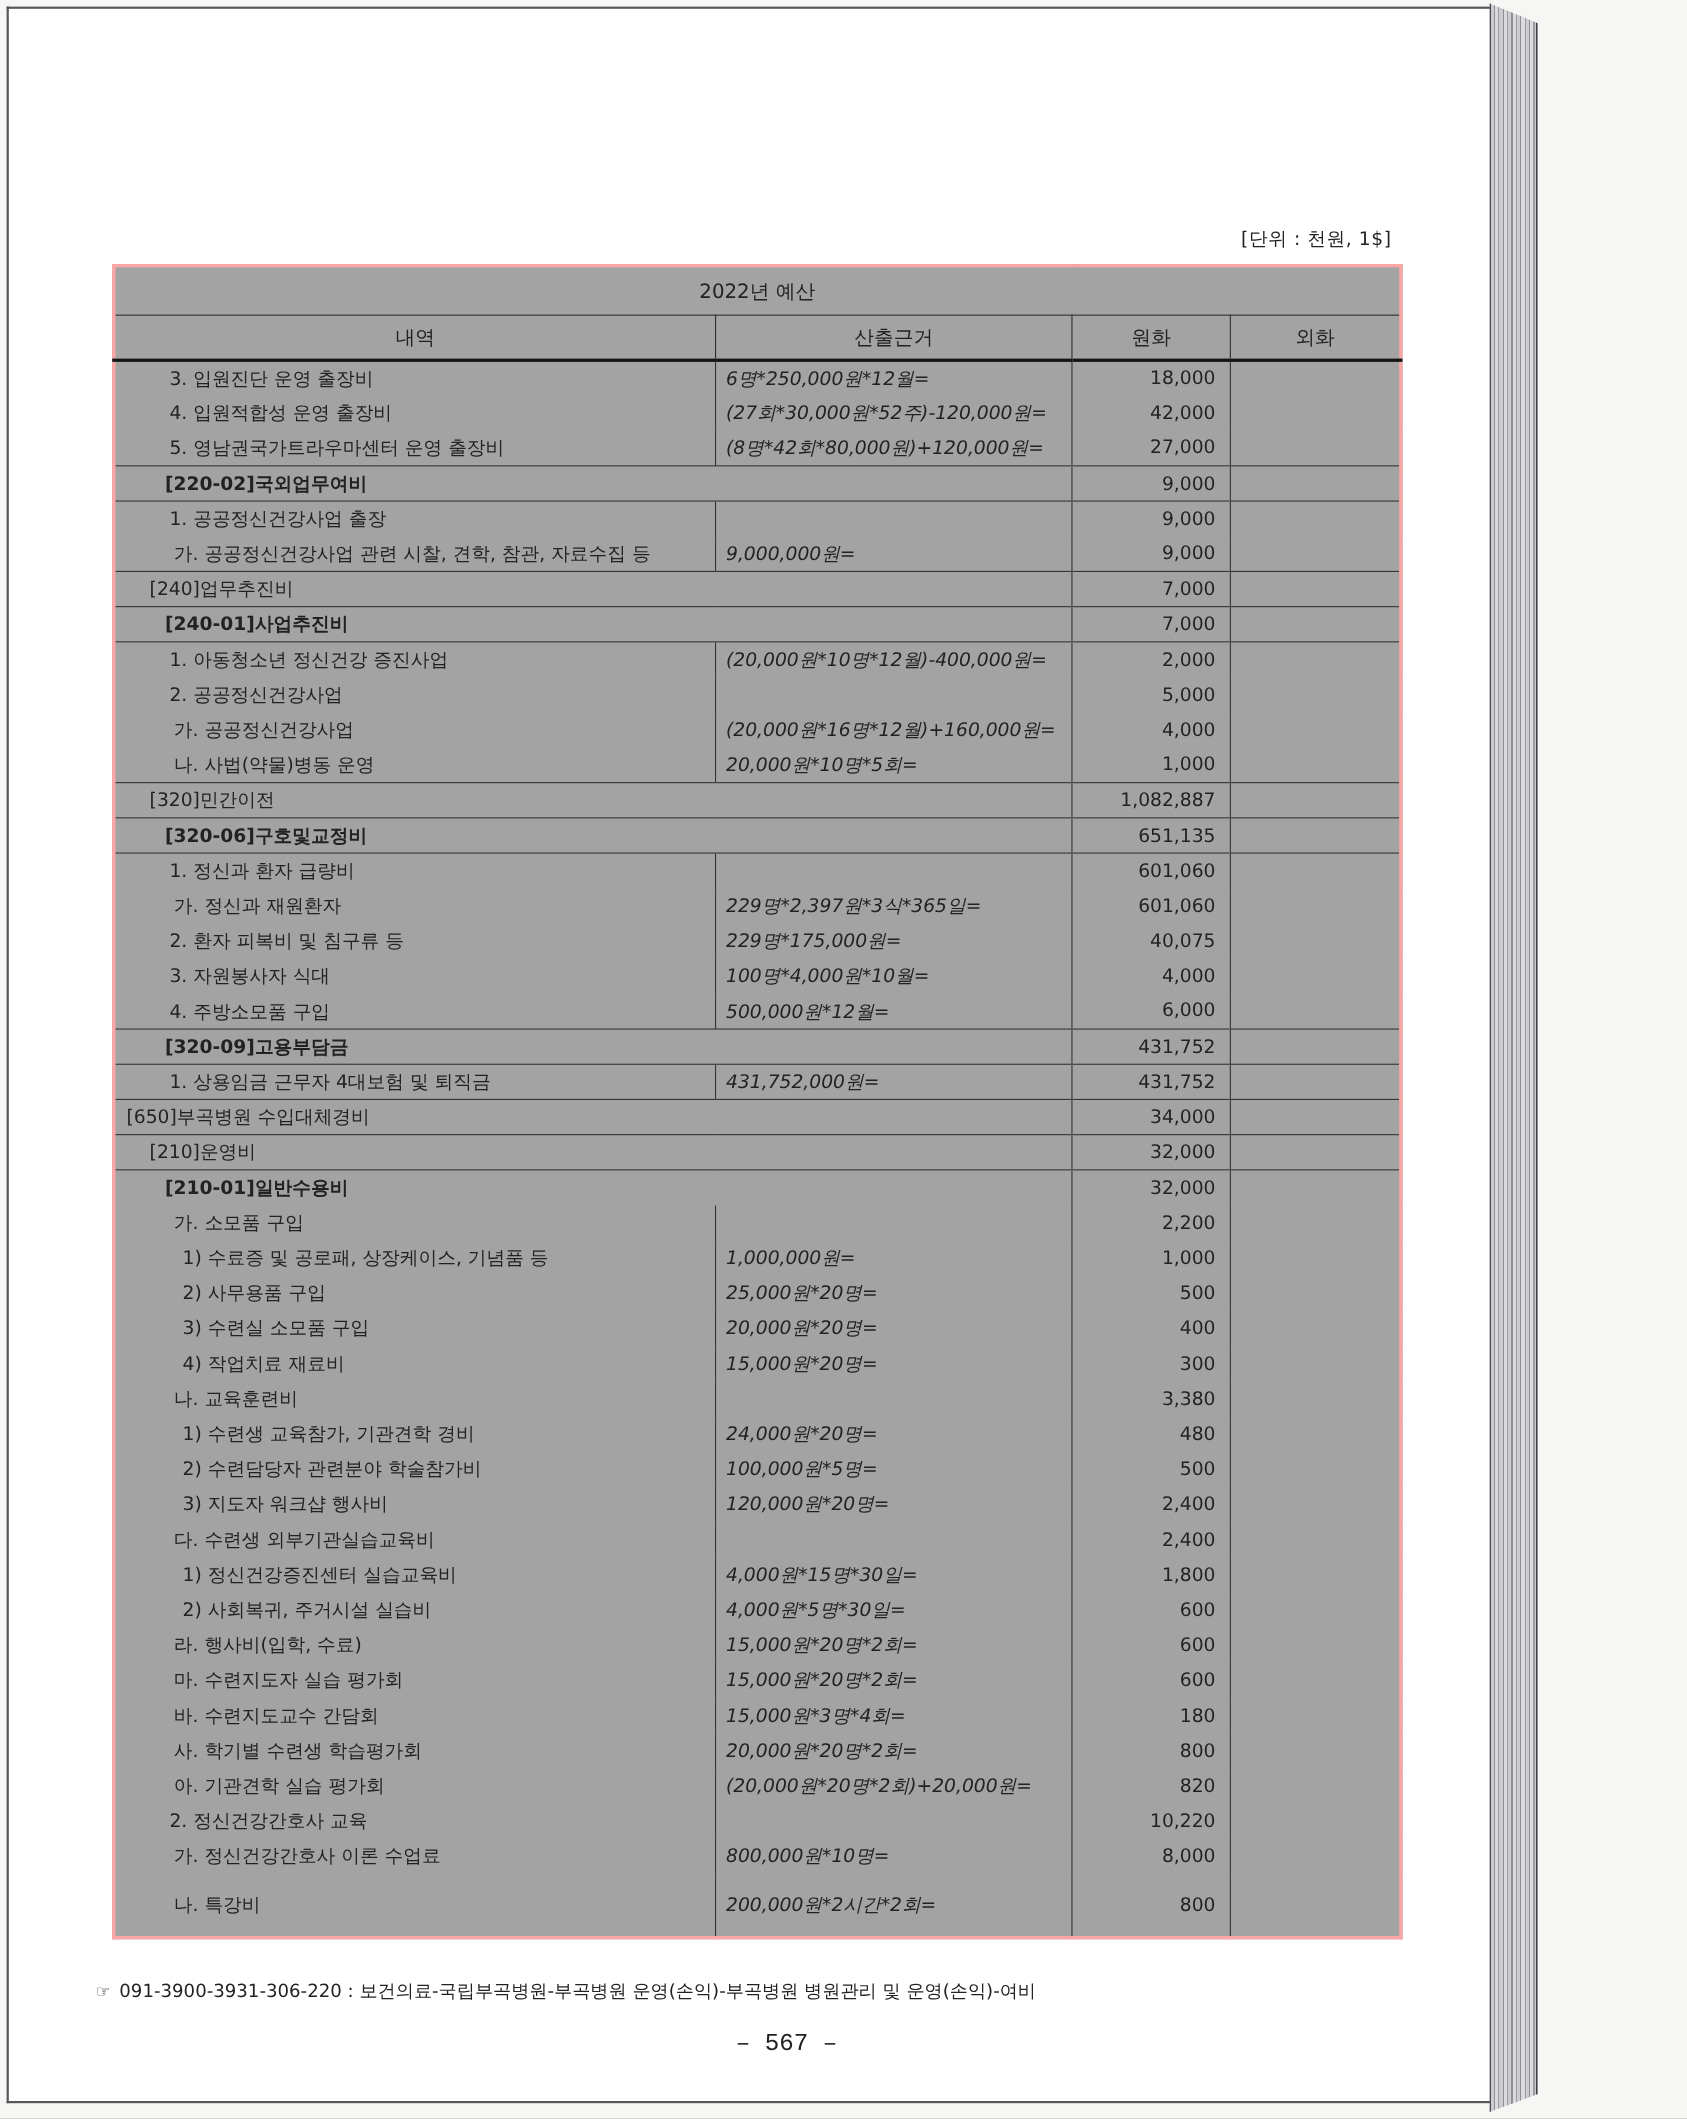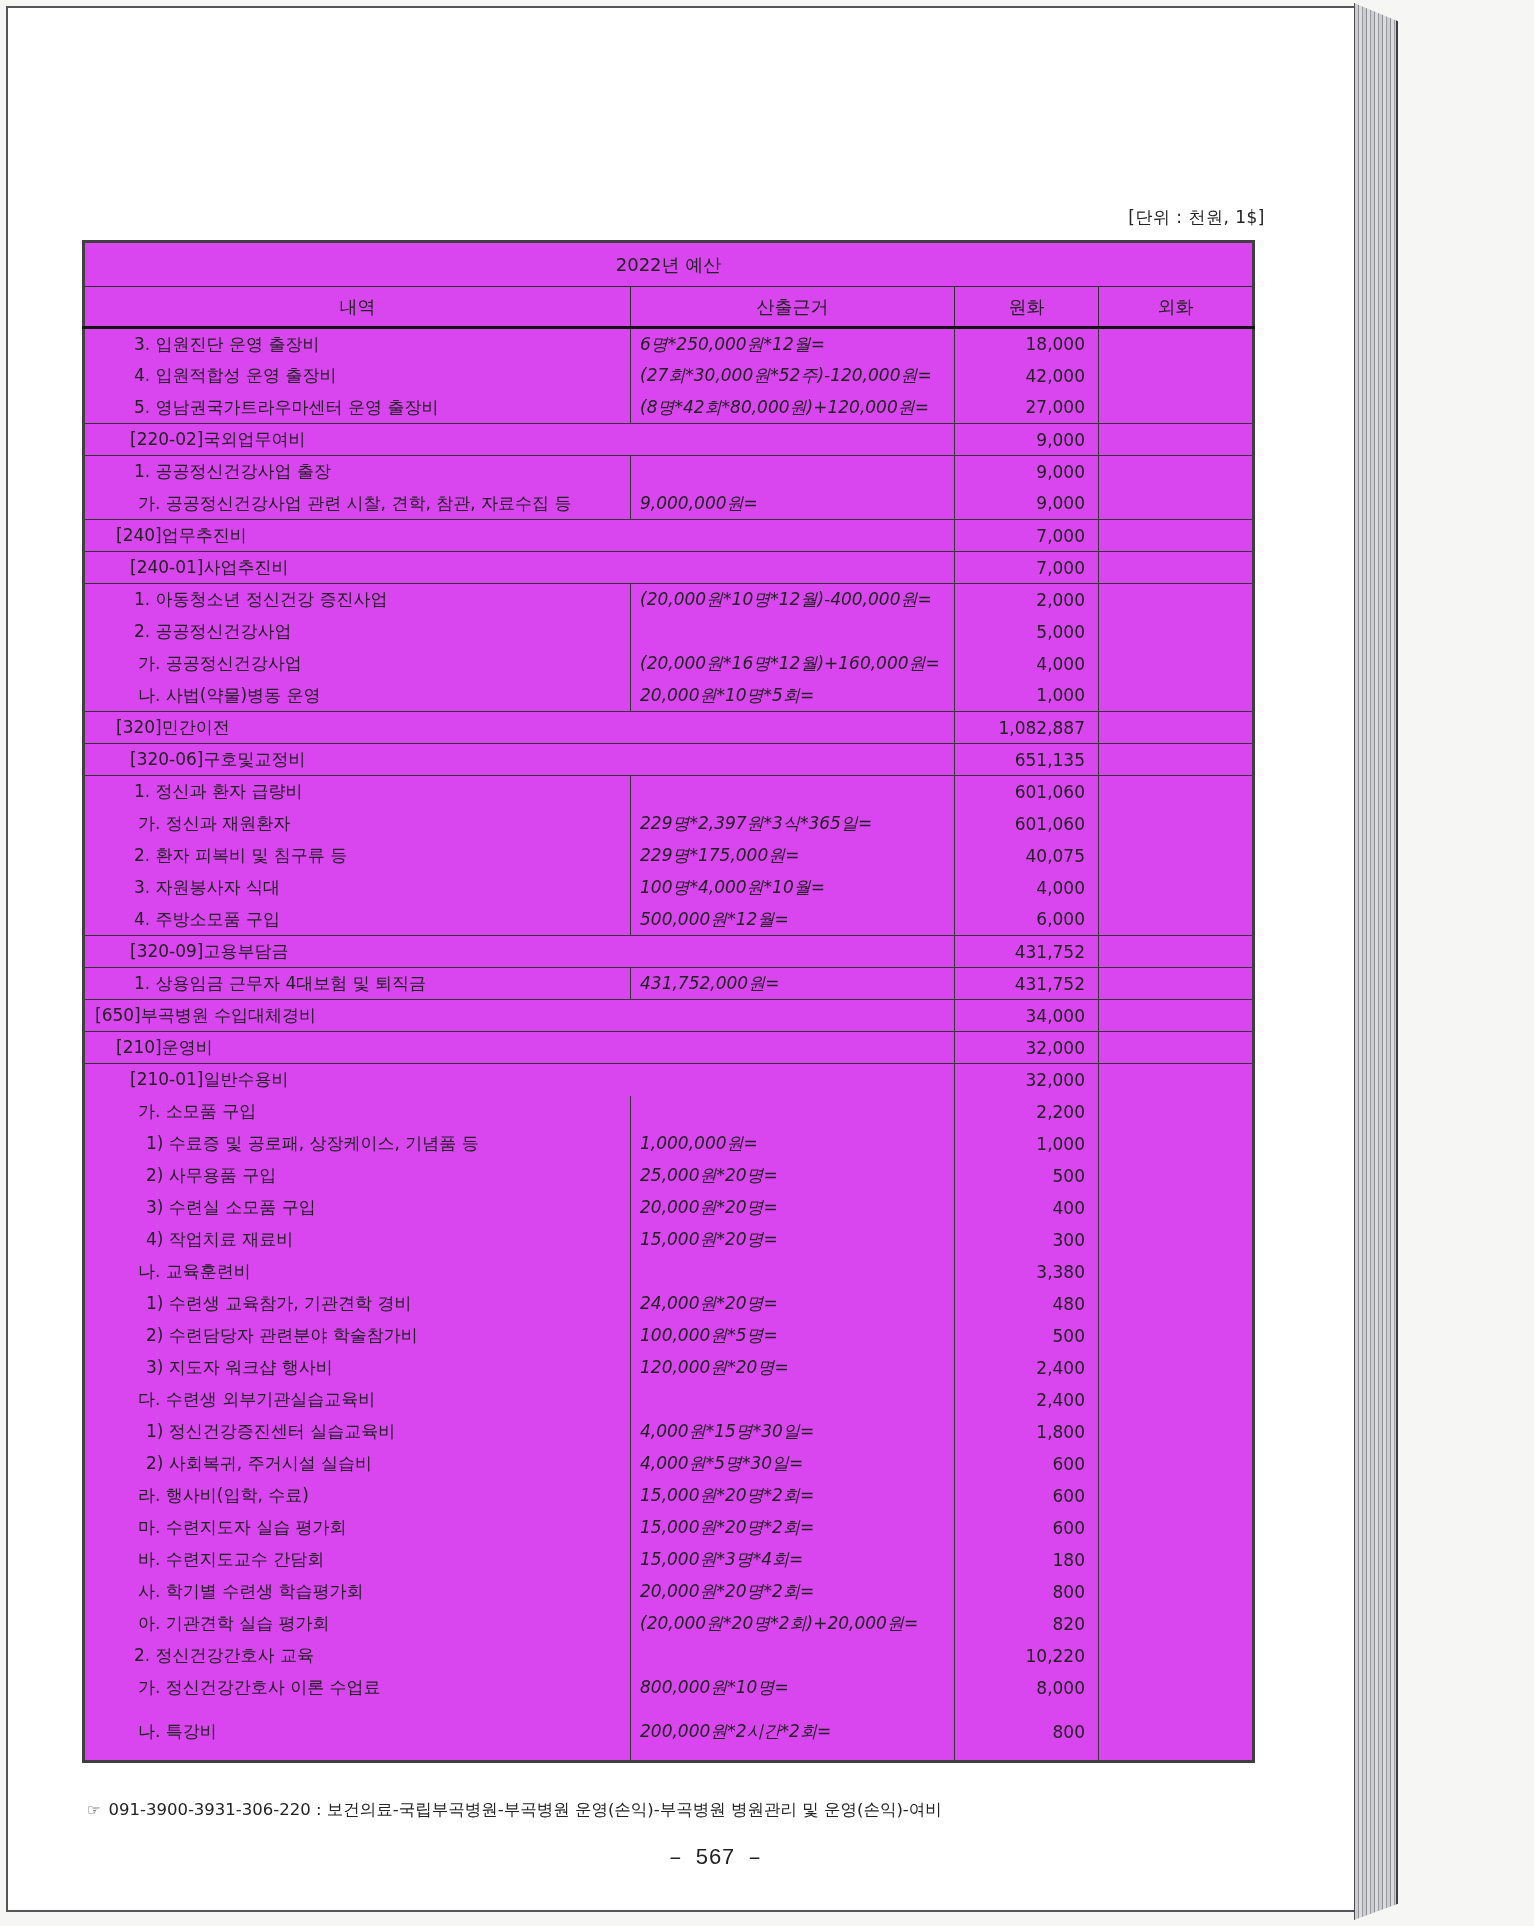--- a/index.html
+++ b/index.html
@@ -19,23 +19,23 @@
     background:
       linear-gradient(90deg, #4a4a50 0 1px, rgba(0,0,0,0) 1px calc(100% - 2px), #3c3c42 calc(100% - 2px)),
       repeating-linear-gradient(90deg,#9a9aa1 0 1px,#cccdd1 1px 4px,#8f8f96 4px 5px,#dbdbde 5px 8px);
     clip-path: polygon(0 0.15%, 100% 1.1%, 100% 99.05%, 0 99.9%);
   }
   .unit {
     position:absolute; left:0; top:198px; width:1257px; text-align:right;
     font-size:17px; letter-spacing:0.5px;
   }
   table.budget {
-    position:absolute; left:74px; top:232px; width:1170px;
+    position:absolute; left:94px; top:232px; width:1170px;
     border-collapse:collapse; table-layout:fixed;
-    border:3px solid #404040; background:#d946ef;
+    border:3px solid #fca5a5; background:#a3a3a3;
   }
   table.budget td, table.budget th { box-sizing:border-box; }
   .title-cell {
     height:45px; text-align:center; font-size:18px; font-weight:400;
     border-bottom:1px solid #2e2e2e;
   }
   tr.head th {
     height:41px; font-size:18px; font-weight:400;
     border-bottom:3px solid #141414;
   }
@@ -43,21 +43,21 @@
   tbody td { height:32px; font-size:17px; padding:0 10px; vertical-align:middle; }
   tbody tr.first td { border-top:1px solid #353535; }
   tbody tr.tall td { height:58px; }
   .c-calc,.c-krw,.c-fx { border-left:1px solid #353535; }
   .c-desc { text-align:left; white-space:nowrap; overflow:hidden; padding-right:4px; }
   .c-calc { text-align:left; white-space:nowrap; overflow:hidden; padding-left:9px;font-style:italic; }
   .c-krw  { text-align:right; padding-right:13px; white-space:nowrap; }
   .c-fx   { }
   .s0 { padding-left:10px; }
   .s1 { padding-left:31px; }
-  .s2 { padding-left:45px; }
+  .s2 { padding-left:45px;font-weight:bold; }
   .d1 { padding-left:49px; }
   .d2 { padding-left:53px;margin-top:23px; }
   .d3 { padding-left:61px; }
   .ref {
     position:absolute; left:79px; top:1791px; font-size:16.5px; white-space:nowrap;
   }
   .ref .hand { margin-right:8px; font-size:15px; }
   .pageno {
     position:absolute; left:0; top:1838px; width:1350px; text-align:center;
     font-size:22px; font-family:Liberation Mono, monospace;margin-left:32px;

